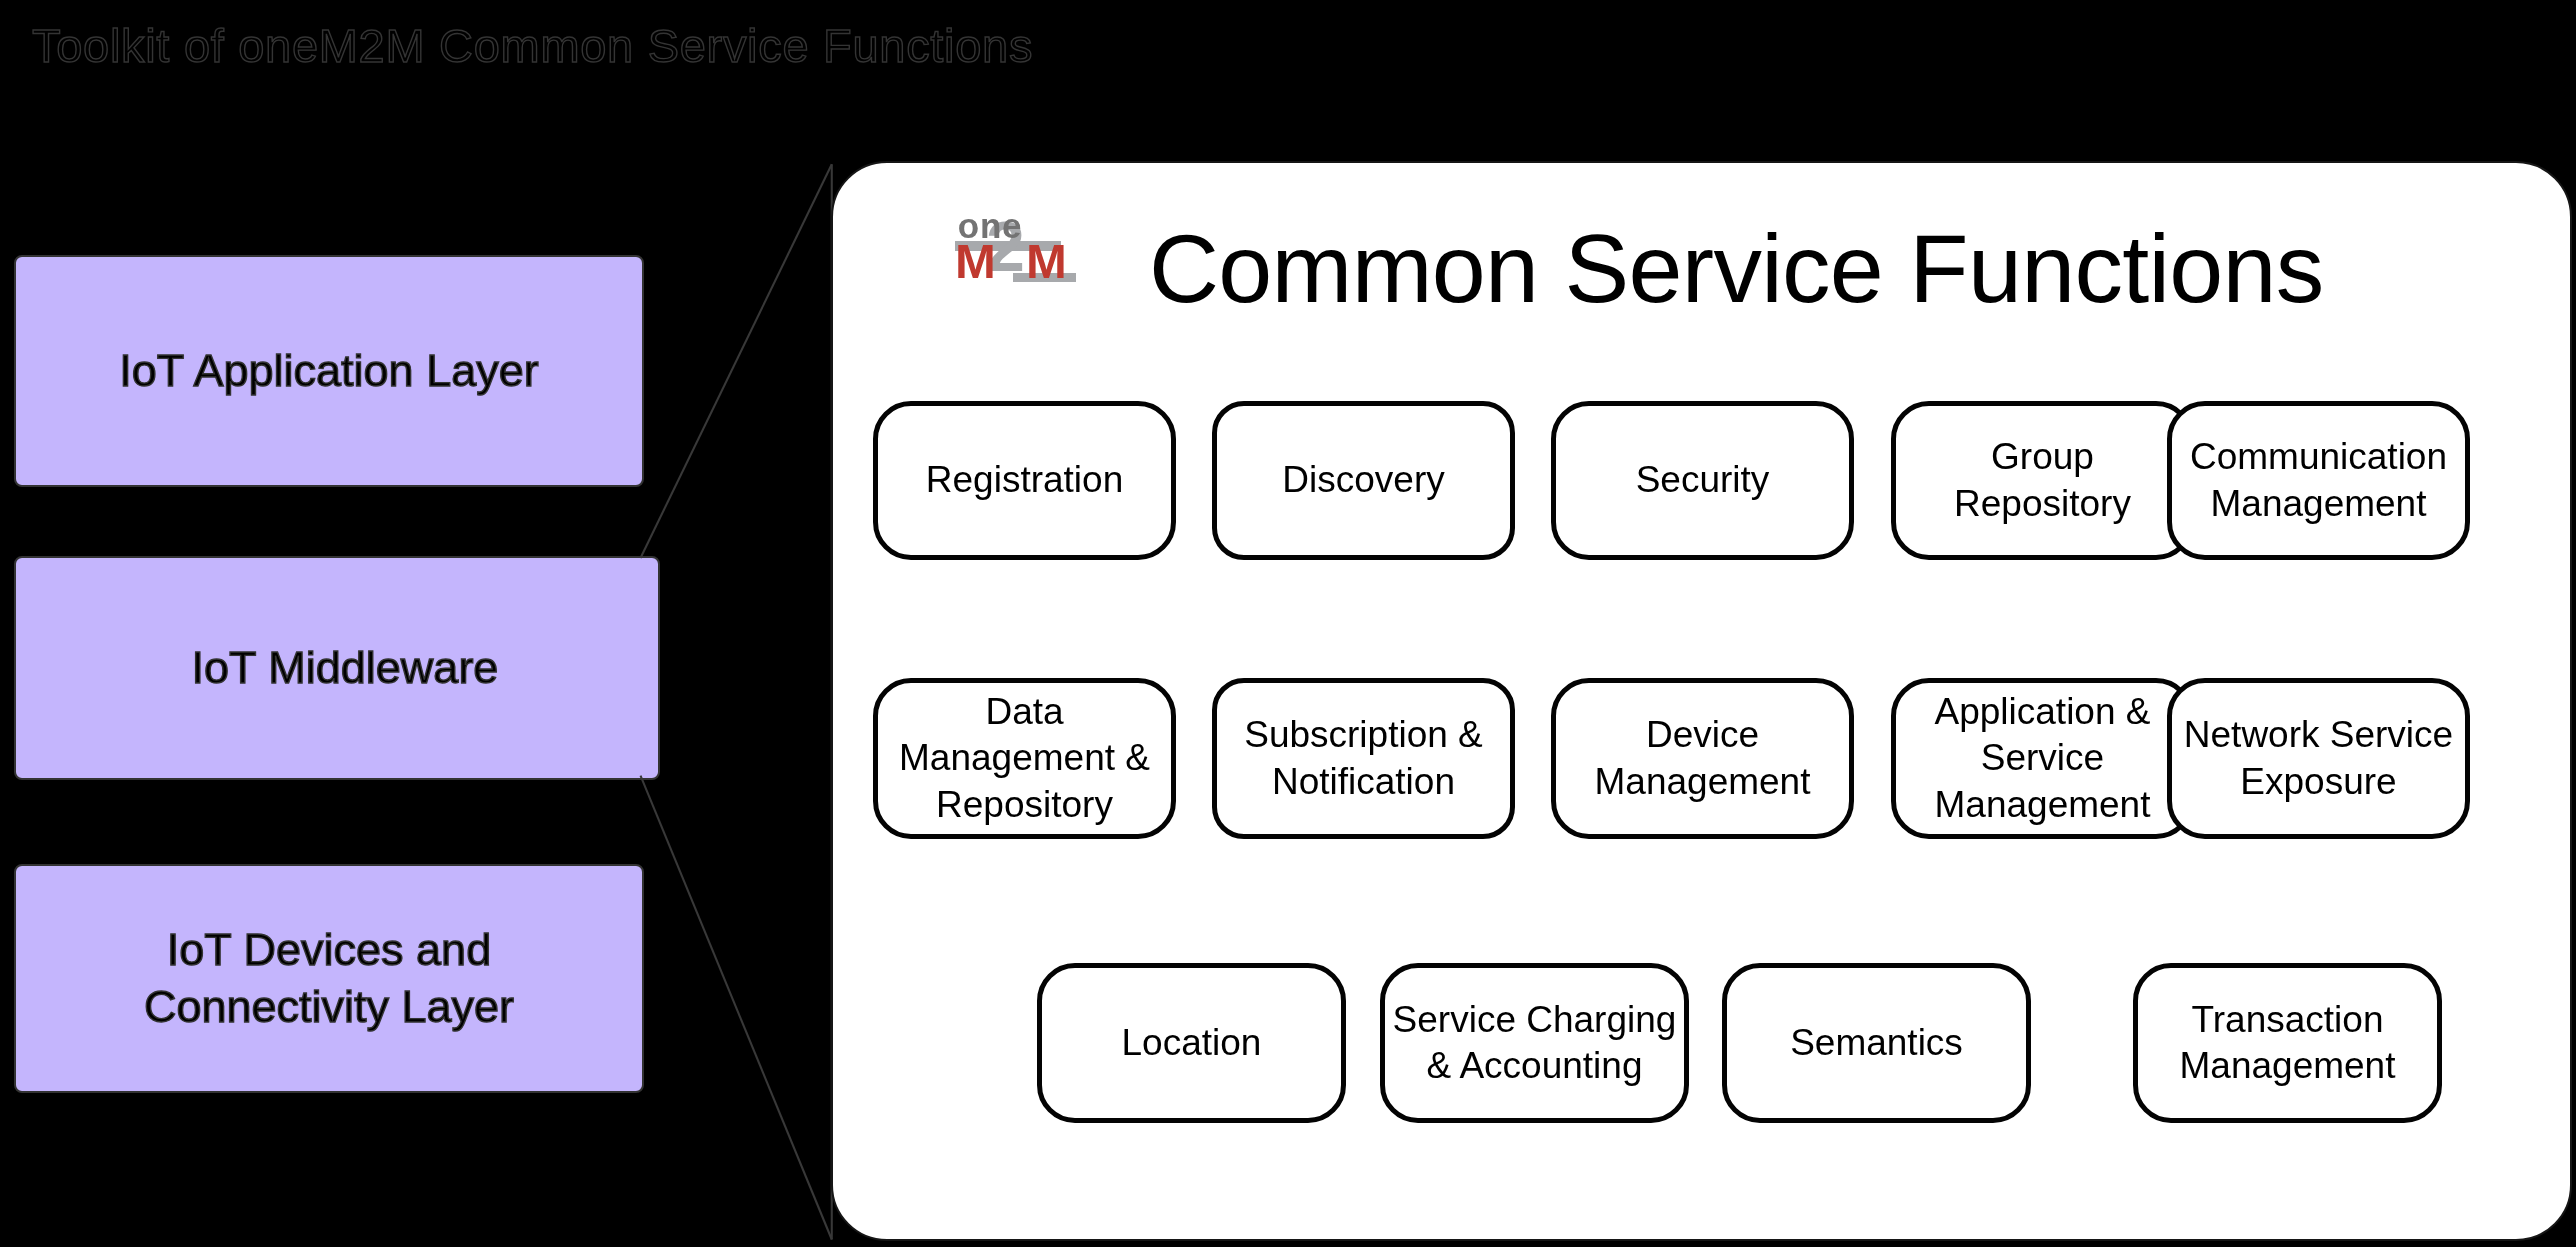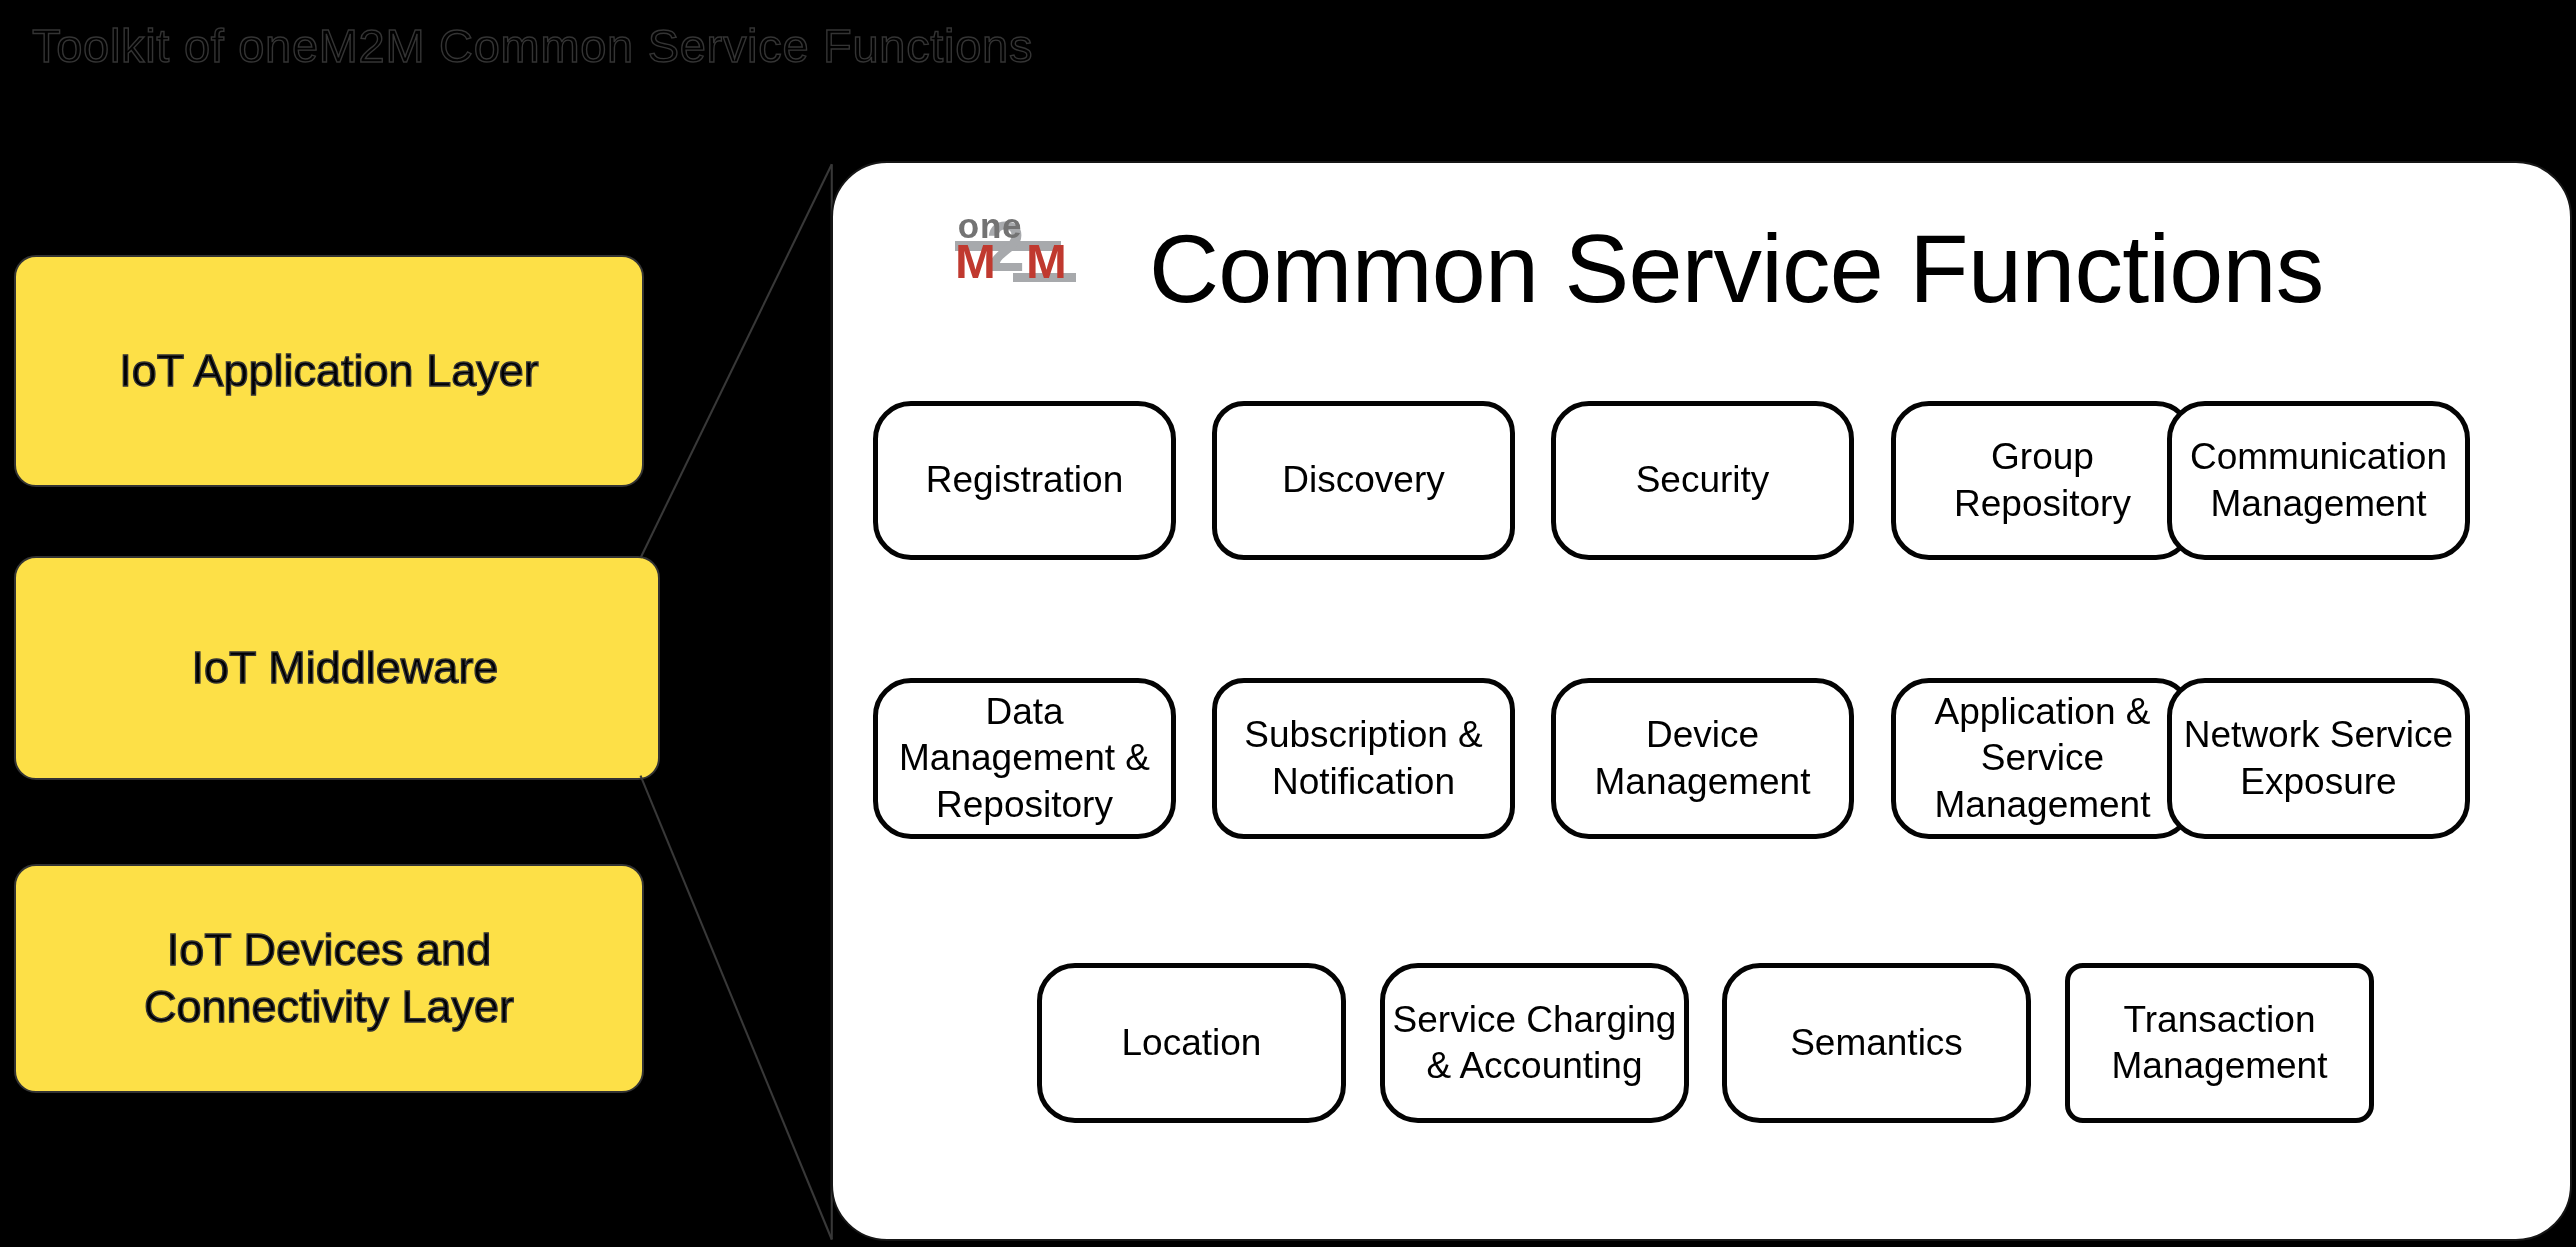--- a/index.html
+++ b/index.html
@@ -7,23 +7,23 @@
        font-family:"Liberation Sans","DejaVu Sans",sans-serif;}
 
   
   .ghost{color:#000;-webkit-text-stroke:1.4px #343434;text-shadow:0 0 0.7px #2a2a2a;}
 
   
   .slide-title{position:absolute;left:32px;top:18px;font-size:47px;letter-spacing:0.7px;
                white-space:nowrap;}
 
   
-  .layer-box{position:absolute;left:14px;width:626px;border:2.1px solid #333;border-radius:22px;
+  .layer-box{position:absolute;left:14px;width:626px;border:2.1px solid #333;border-radius:8px;
              display:flex;align-items:center;justify-content:center;text-align:center;
-             font-size:45px;line-height:1.25;white-space:pre-line;background:#fde047;}
+             font-size:45px;line-height:1.25;white-space:pre-line;background:#c4b5fd;}
   #layer-app{top:255px;height:228px;}
   #layer-mw{top:556px;height:220px;padding-left:16px;}
   #layer-dev{top:864px;height:225px;}
 
   
   #callout{position:absolute;left:0;top:0;width:2576px;height:1248px;}
 
   
   .csf-panel{position:absolute;left:831px;top:161px;width:1741px;height:1080px;
              background:#fff;border:2.8px solid #161616;border-radius:56px;box-sizing:border-box;}
@@ -42,21 +42,21 @@
   .logo .m2{left:71px;top:29px;font-size:49px;z-index:3;}
 
   
   .csf-box{position:absolute;background:#fff;border:5.6px solid #030303;border-radius:38px;
            box-sizing:border-box;display:flex;align-items:center;justify-content:center;
            text-align:center;font-size:37px;line-height:1.25;color:#000;white-space:pre-line;}
   .r1{top:238px;height:159px;width:303px;}
   .r2{top:515px;height:161px;width:303px;}
   .r3{top:800px;height:160px;width:309px;}
   .c1{left:40px;} .c2{left:379px;border-radius:32px;} .c3{left:718px;} .c4{left:1058px;} .c5{left:1334px;}
-  .d1{left:204px;} .d2{left:547px;} .d3{left:889px;} .d4{left:1232px;border-radius:18px;}
+  .d1{left:204px;} .d2{left:547px;} .d3{left:889px;} .d4{left:1300px;}
 </style>
 </head>
 <body>
 
 <div class="slide-title ghost">Toolkit of oneM2M Common Service Functions</div>
 
 <div class="layer-box ghost" id="layer-app">
   <span>IoT Application Layer</span>
 </div>
 <div class="layer-box ghost" id="layer-mw">

